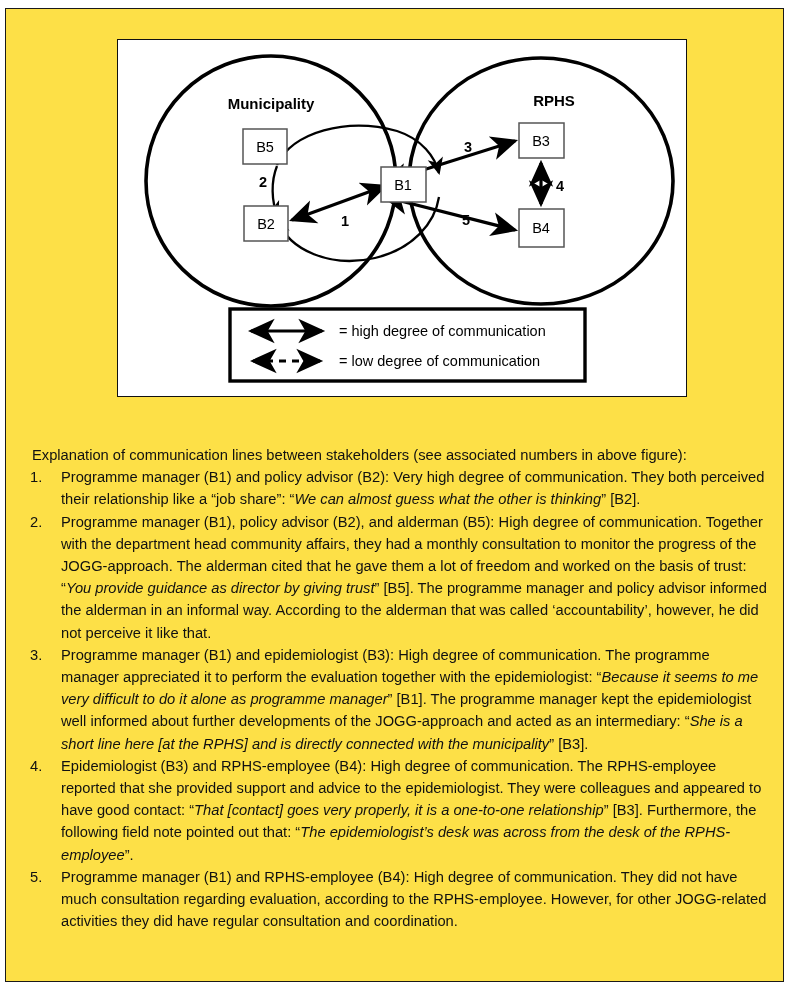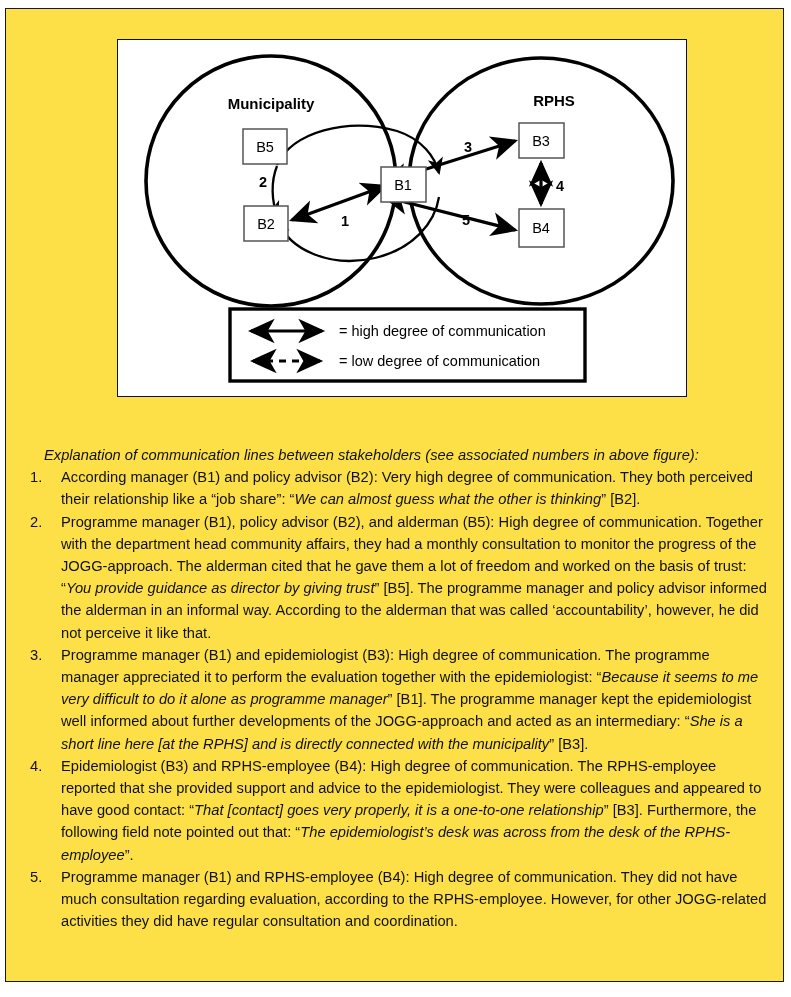--- a/index.html
+++ b/index.html
@@ -76,23 +76,22 @@
   .textblock {
     position: absolute;
     left: 22px;
     top: 435px;
     width: 742px;
     font-size: 14.7px;
     line-height: 22.2px;
     color: #111;
   }
   .intro {
-    margin: 0 0 0 16px;
+    margin: 0 0 0 4px;
     padding: 0;
-    font-style: italic;
   }
   ol.items {
     list-style: none;
     margin: 0;
     padding: 0;
   }
   ol.items > li {
     position: relative;
     padding-left: 33px;
     margin: 0;
@@ -188,21 +187,21 @@
         </g>
       </g>
     </svg>
   </div>
 
   <div class="textblock">
     <p class="intro">Explanation of communication lines between stakeholders (see associated numbers in above figure):</p>
     <ol class="items">
       <li>
         <span class="li-num">1.</span>
-        <span class="li-body"><span>According manager (B1) and policy advisor (B2): Very high degree of communication. They both perceived their relationship like a “job share”: “</span><span class="it">We can almost guess what the other is thinking</span><span>” [B2].</span></span>
+        <span class="li-body"><span>Programme manager (B1) and policy advisor (B2): Very high degree of communication. They both perceived their relationship like a “job share”: “</span><span class="it">We can almost guess what the other is thinking</span><span>” [B2].</span></span>
       </li>
       <li>
         <span class="li-num">2.</span>
         <span class="li-body"><span>Programme manager (B1), policy advisor (B2), and alderman (B5): High degree of communication. Together with the department head community affairs, they had a monthly consultation to monitor the progress of the JOGG-approach. The alderman cited that he gave them a lot of freedom and worked on the basis of trust: “</span><span class="it">You provide guidance as director by giving trust</span><span>” [B5]. The programme manager and policy advisor informed the alderman in an informal way. According to the alderman that was called ‘accountability’, however, he did not perceive it like that.</span></span>
       </li>
       <li>
         <span class="li-num">3.</span>
         <span class="li-body"><span>Programme manager (B1) and epidemiologist (B3): High degree of communication. The programme manager appreciated it to perform the evaluation together with the epidemiologist: “</span><span class="it">Because it seems to me very difficult to do it alone as programme manager</span><span>” [B1]. The programme manager kept the epidemiologist well informed about further developments of the JOGG-approach and acted as an intermediary: “</span><span class="it">She is a short line here [at the RPHS] and is directly connected with the municipality</span><span>” [B3].</span></span>
       </li>
       <li>

